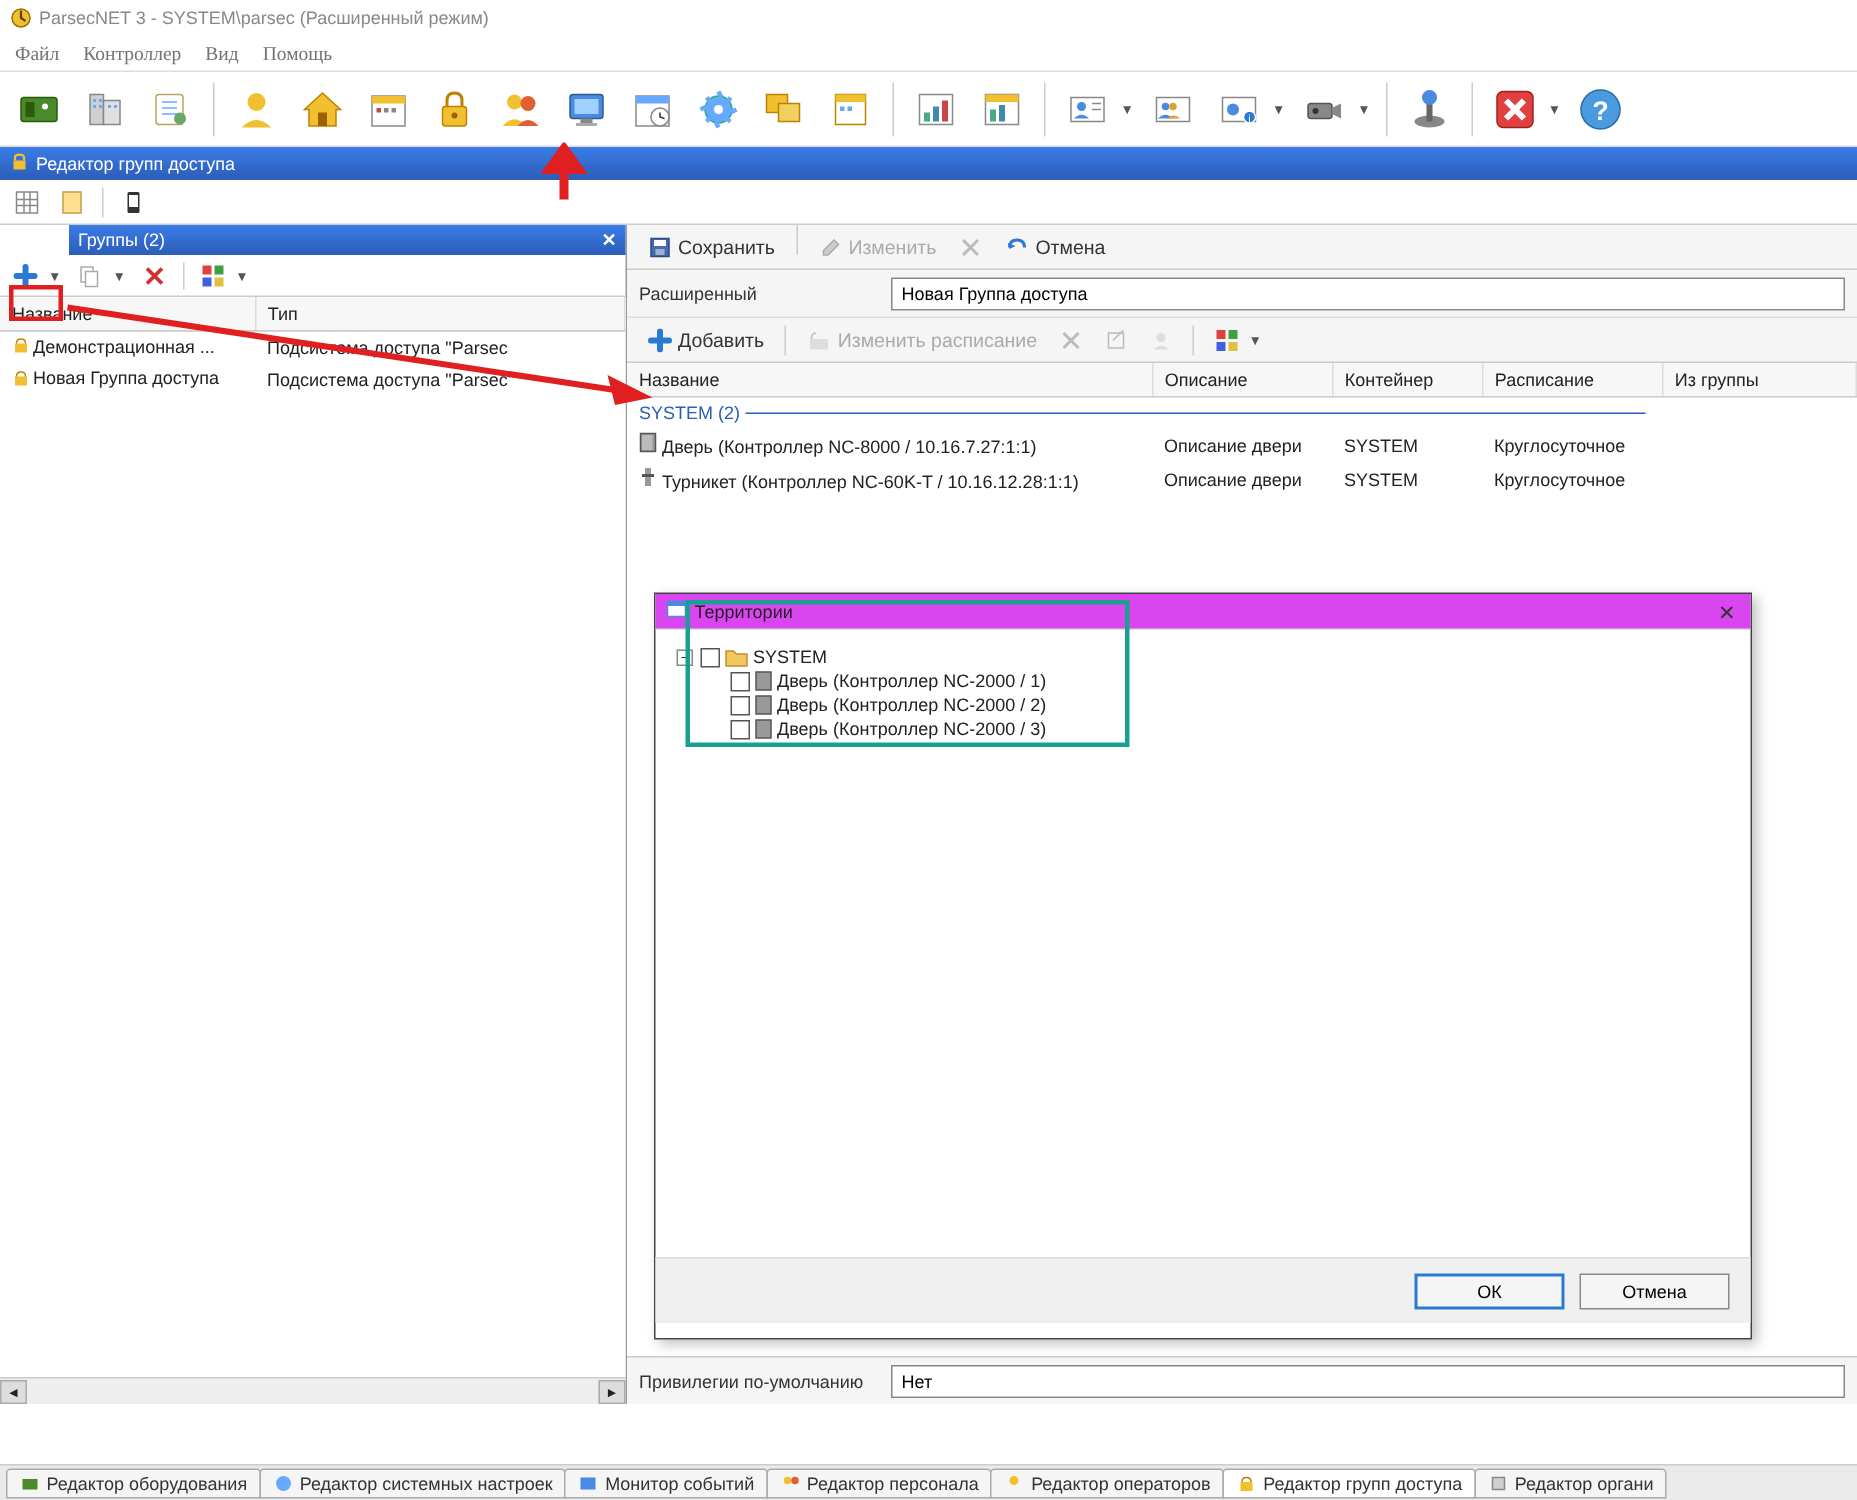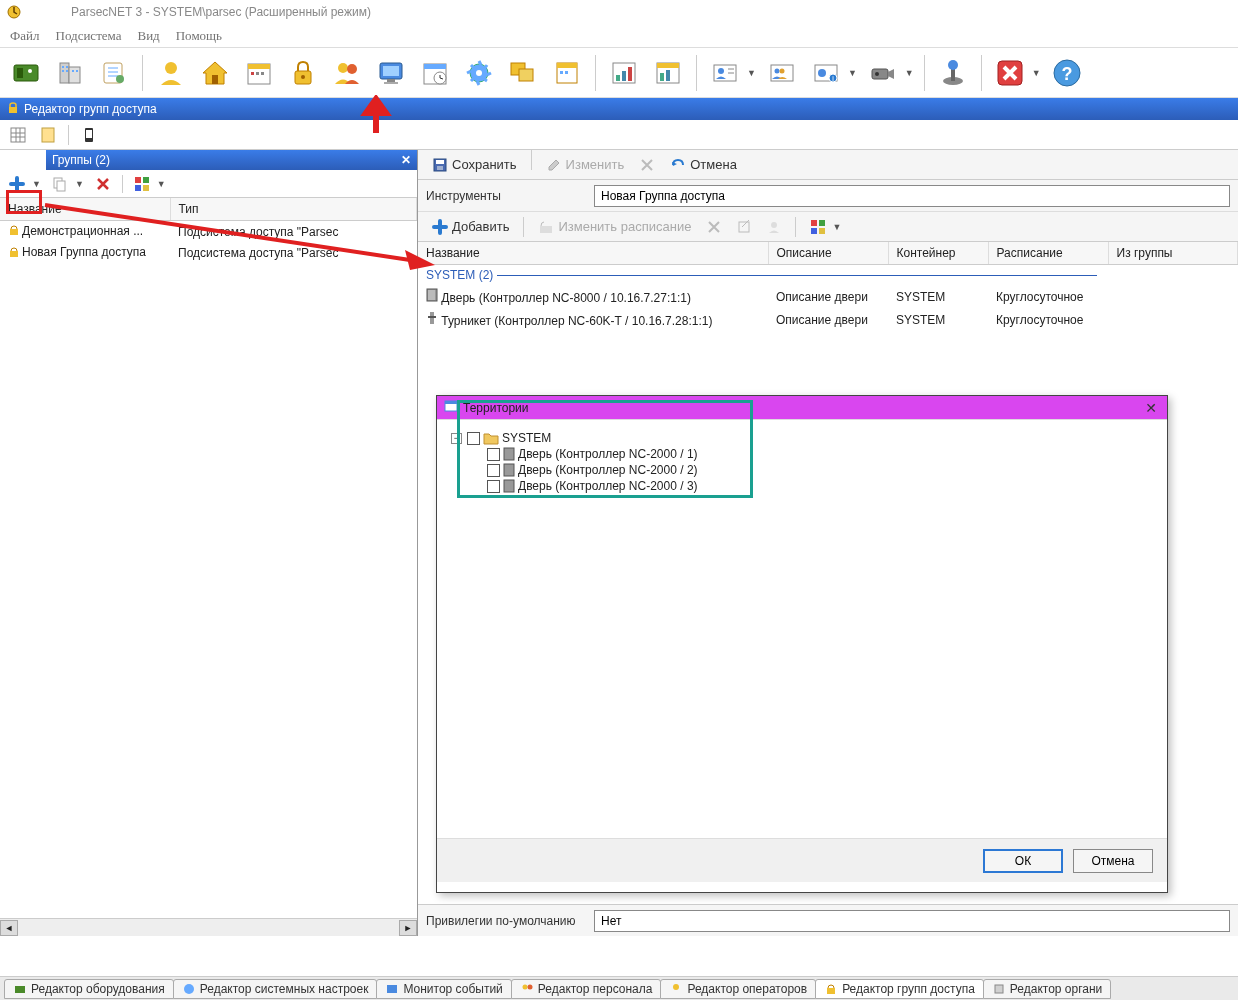--- a/index.html
+++ b/index.html
@@ -1,19 +1,19 @@
 <!DOCTYPE html>
 <html><head>
 <meta charset="utf-8">
 <style>
   * { box-sizing: border-box; margin: 0; padding: 0; }
   body { font-family: "Segoe UI", Tahoma, sans-serif; font-size: 12px; color: #222; background: #fff; width: 1238px; height: 1000px; overflow: hidden; position: relative; }
   
   
-  .title-bar { height: 24px; display: flex; align-items: center; padding: 0 6px; color: #888; font-size: 12px; gap: 45px; }
+  .title-bar { height: 24px; display: flex; align-items: center; padding: 0 6px; color: #888; font-size: 12px; }
   .title-bar .title-icon { width: 16px; height: 16px; margin-right: 4px; }
   
   
   .menu-bar { height: 24px; display: flex; align-items: center; padding: 0 10px; gap: 16px; background: #fff; border-bottom: 1px solid #ddd; }
   .menu-item { color: #737373; cursor: pointer; font-size: 13px; font-family: Liberation Serif, serif; }
   
   
   .main-toolbar { height: 50px; display: flex; align-items: center; padding: 0 8px; gap: 8px; background: #fff; border-bottom: 1px solid #ddd; position: relative; }
   .tb-icon { width: 36px; height: 36px; display: flex; align-items: center; justify-content: center; cursor: pointer; }
   .tb-sep { width: 1px; height: 36px; background: #ccc; margin: 0 2px; }
@@ -84,21 +84,21 @@
   .tree > ul { padding-left: 4px; }
   .tree li { padding: 1px 0; display: flex; align-items: center; gap: 3px; cursor: pointer; position: relative; }
   .tree li::before { content: ''; position: absolute; left: -12px; top: 0; bottom: 50%; border-left: 1px dotted #888; }
   .tree li::after { content: ''; position: absolute; left: -12px; top: 50%; width: 10px; border-top: 1px dotted #888; }
   .tree > ul > li::before, .tree > ul > li::after { display: none; }
   .tree .expander { width: 11px; height: 11px; border: 1px solid #888; display: flex; align-items: center; justify-content: center; font-size: 9px; line-height: 1; background: #fff; margin-right: 2px; }
   .tree .checkbox { width: 13px; height: 13px; border: 1px solid #555; background: #fff; }
   .tree .folder-icon { width: 16px; height: 13px; }
   .tree .door-icon-tree { width: 12px; height: 14px; }
   .popup-buttons { height: 44px; display: flex; align-items: center; justify-content: flex-end; padding: 0 14px; gap: 10px; border-top: 1px solid #ddd; background: #f0f0f0; }
-  .popup-buttons button { width: 80px; height: 24px; border: 1px solid #888; background: #f5f5f5; cursor: pointer; font-size: 12px; }
+  .popup-buttons button { width: 100px; height: 24px; border: 1px solid #888; background: #f5f5f5; cursor: pointer; font-size: 12px; }
   .popup-buttons button.default { border: 2px solid #2c78d4; }
   
   
   .annotation-arrow { position: absolute; pointer-events: none; z-index: 5; }
   .highlight-box { position: absolute; border: 3px solid; pointer-events: none; z-index: 4; }
 </style>
 </head>
 <body>
 
 <div class="title-bar">
@@ -106,21 +106,21 @@
     <svg width="16" height="16" viewBox="0 0 16 16">
         <circle cx="8" cy="8" r="6" fill="#f0c030" stroke="#a07000"></circle>
         <path d="M8 3 L8 8 L11 10" stroke="#604000" stroke-width="1.5" fill="none"></path>
       </svg>
   </span>
   <span>ParsecNET 3 - SYSTEM\parsec (Расширенный режим)</span>
 </div>
 
 <div class="menu-bar">
   <span class="menu-item">Файл</span>
-  <span class="menu-item">Подсистема</span>
+  <span class="menu-item">Контроллер</span>
   <span class="menu-item">Вид</span>
   <span class="menu-item">Помощь</span>
 </div>
 
 <div class="main-toolbar">
   <span class="tb-icon">
       <svg width="32" height="32" viewBox="0 0 32 32">
         <rect x="4" y="8" width="24" height="16" rx="2" fill="#4a8a2a" stroke="#2a5a0a"></rect>
         <rect x="7" y="11" width="6" height="10" fill="#2a5a0a"></rect>
         <circle cx="20" cy="14" r="2" fill="#fff"></circle>
@@ -434,21 +434,21 @@
       </span>
       <span class="rtb-btn">
         <svg width="16" height="16" viewBox="0 0 16 16">
             <path d="M3 8 Q3 3 8 3 Q13 3 13 8" fill="none" stroke="#2a7ad0" stroke-width="2"></path>
             <path d="M2 5 L3 9 L7 7 Z" fill="#2a7ad0"></path>
           </svg>
         <span>Отмена</span>
       </span>
     </div>
     <div class="form-row">
-      <span class="form-label">Инструменты</span>
+      <span class="form-label">Расширенный</span>
       <input class="form-input" value="Новая Группа доступа" style="">
     </div>
     <div class="detail-toolbar">
       <span class="rtb-btn">
         <svg width="16" height="16" viewBox="0 0 16 16">
             <path d="M8 2 L8 14 M2 8 L14 8" stroke="#2a7ad0" stroke-width="4" stroke-linecap="round"></path>
           </svg>
         <span>Добавить</span>
       </span>
       <span class="rtb-sep"></span>
@@ -515,21 +515,21 @@
                   </svg></span> <span>Дверь (Контроллер NC-8000 / 10.16.7.27:1:1)</span></td>
             <td>Описание двери</td>
             <td>SYSTEM</td>
             <td>Круглосуточное</td>
             <td></td>
           </tr>
           <tr>
             <td><span><svg width="12" height="14" viewBox="0 0 12 14">
                     <rect x="4" y="1" width="4" height="12" fill="#999"></rect>
                     <line x1="2" y1="6" x2="10" y2="6" stroke="#555" stroke-width="2"></line>
-                  </svg></span> <span>Турникет (Контроллер NC-60K-T / 10.16.7.28:1:1)</span></td>
+                  </svg></span> <span>Турникет (Контроллер NC-60K-T / 10.16.12.28:1:1)</span></td>
             <td>Описание двери</td>
             <td>SYSTEM</td>
             <td>Круглосуточное</td>
             <td></td>
           </tr>
         </tbody>
       </table>
     </div>
     <div class="bottom-form">
       <span class="form-label">Привилегии по-умолчанию</span>

